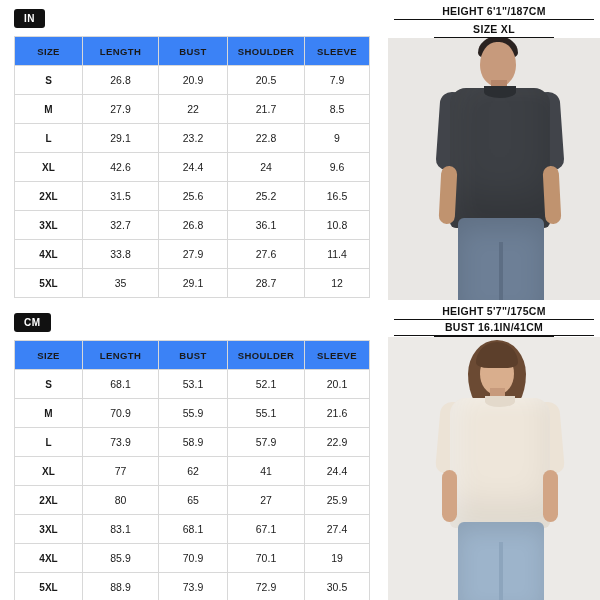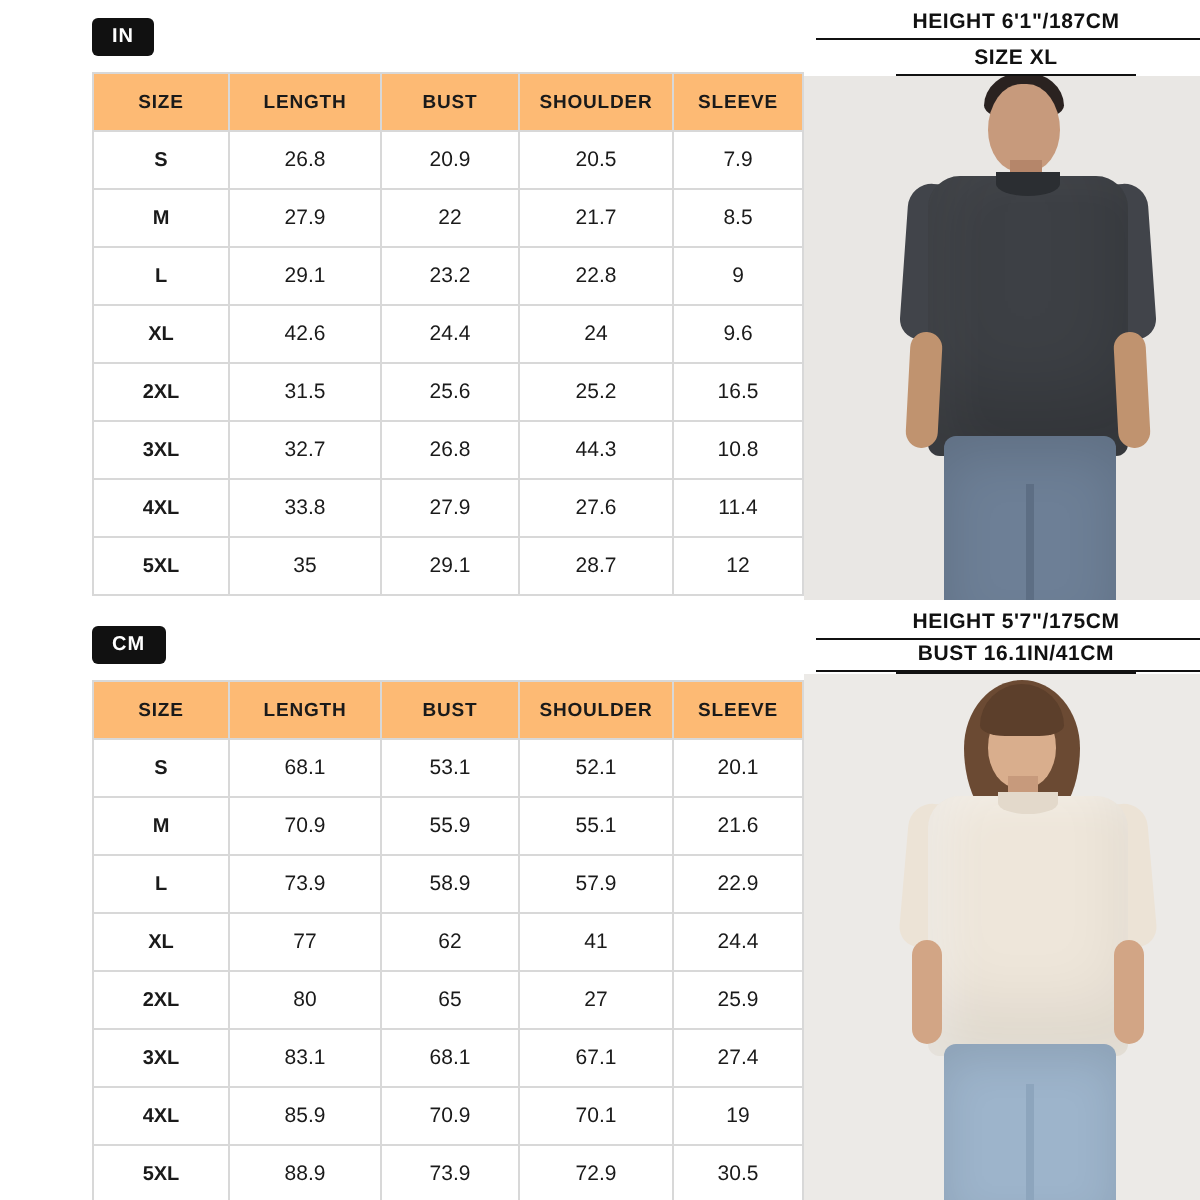--- a/index.html
+++ b/index.html
@@ -19,21 +19,20 @@
     width: 600px;
     height: 600px;
     display: flex;
     flex-direction: row;
   }
   
   .tables-col {
     width: 388px;
     padding: 8px 0 0 14px;
     box-sizing: border-box;
-    margin-left: 32px;
   }
   .unit-badge {
     display: inline-block;
     background: #111111;
     color: #ffffff;
     font-size: 10px;
     font-weight: bold;
     letter-spacing: 0.5px;
     padding: 4px 10px;
     border-radius: 3px;
@@ -50,21 +49,21 @@
     text-align: center;
     font-size: 10.5px;
     height: 28px;
     padding: 0;
     color: #1a1a1a;
   }
   table.size-table th {
     font-weight: bold;
     font-size: 9.5px;
     letter-spacing: 0.4px;
-    background: #fdba74;
+    background: #3b82f6;
   }
   table.size-table td.size-cell {
     font-weight: bold;
     font-size: 10px;
   }
   table.size-table col.c-size { width: 68px; }
   table.size-table col.c-len  { width: 76px; }
   table.size-table col.c-bust { width: 69px; }
   table.size-table col.c-sh   { width: 77px; }
   table.size-table col.c-sl   { width: 65px; }
@@ -364,21 +363,21 @@
             <td class="size-cell">2XL</td>
             <td>31.5</td>
             <td>25.6</td>
             <td>25.2</td>
             <td>16.5</td>
           </tr>
           <tr>
             <td class="size-cell">3XL</td>
             <td>32.7</td>
             <td>26.8</td>
-            <td>44.3</td>
+            <td>36.1</td>
             <td>10.8</td>
           </tr>
           <tr>
             <td class="size-cell">4XL</td>
             <td>33.8</td>
             <td>27.9</td>
             <td>27.6</td>
             <td>11.4</td>
           </tr>
           <tr>

